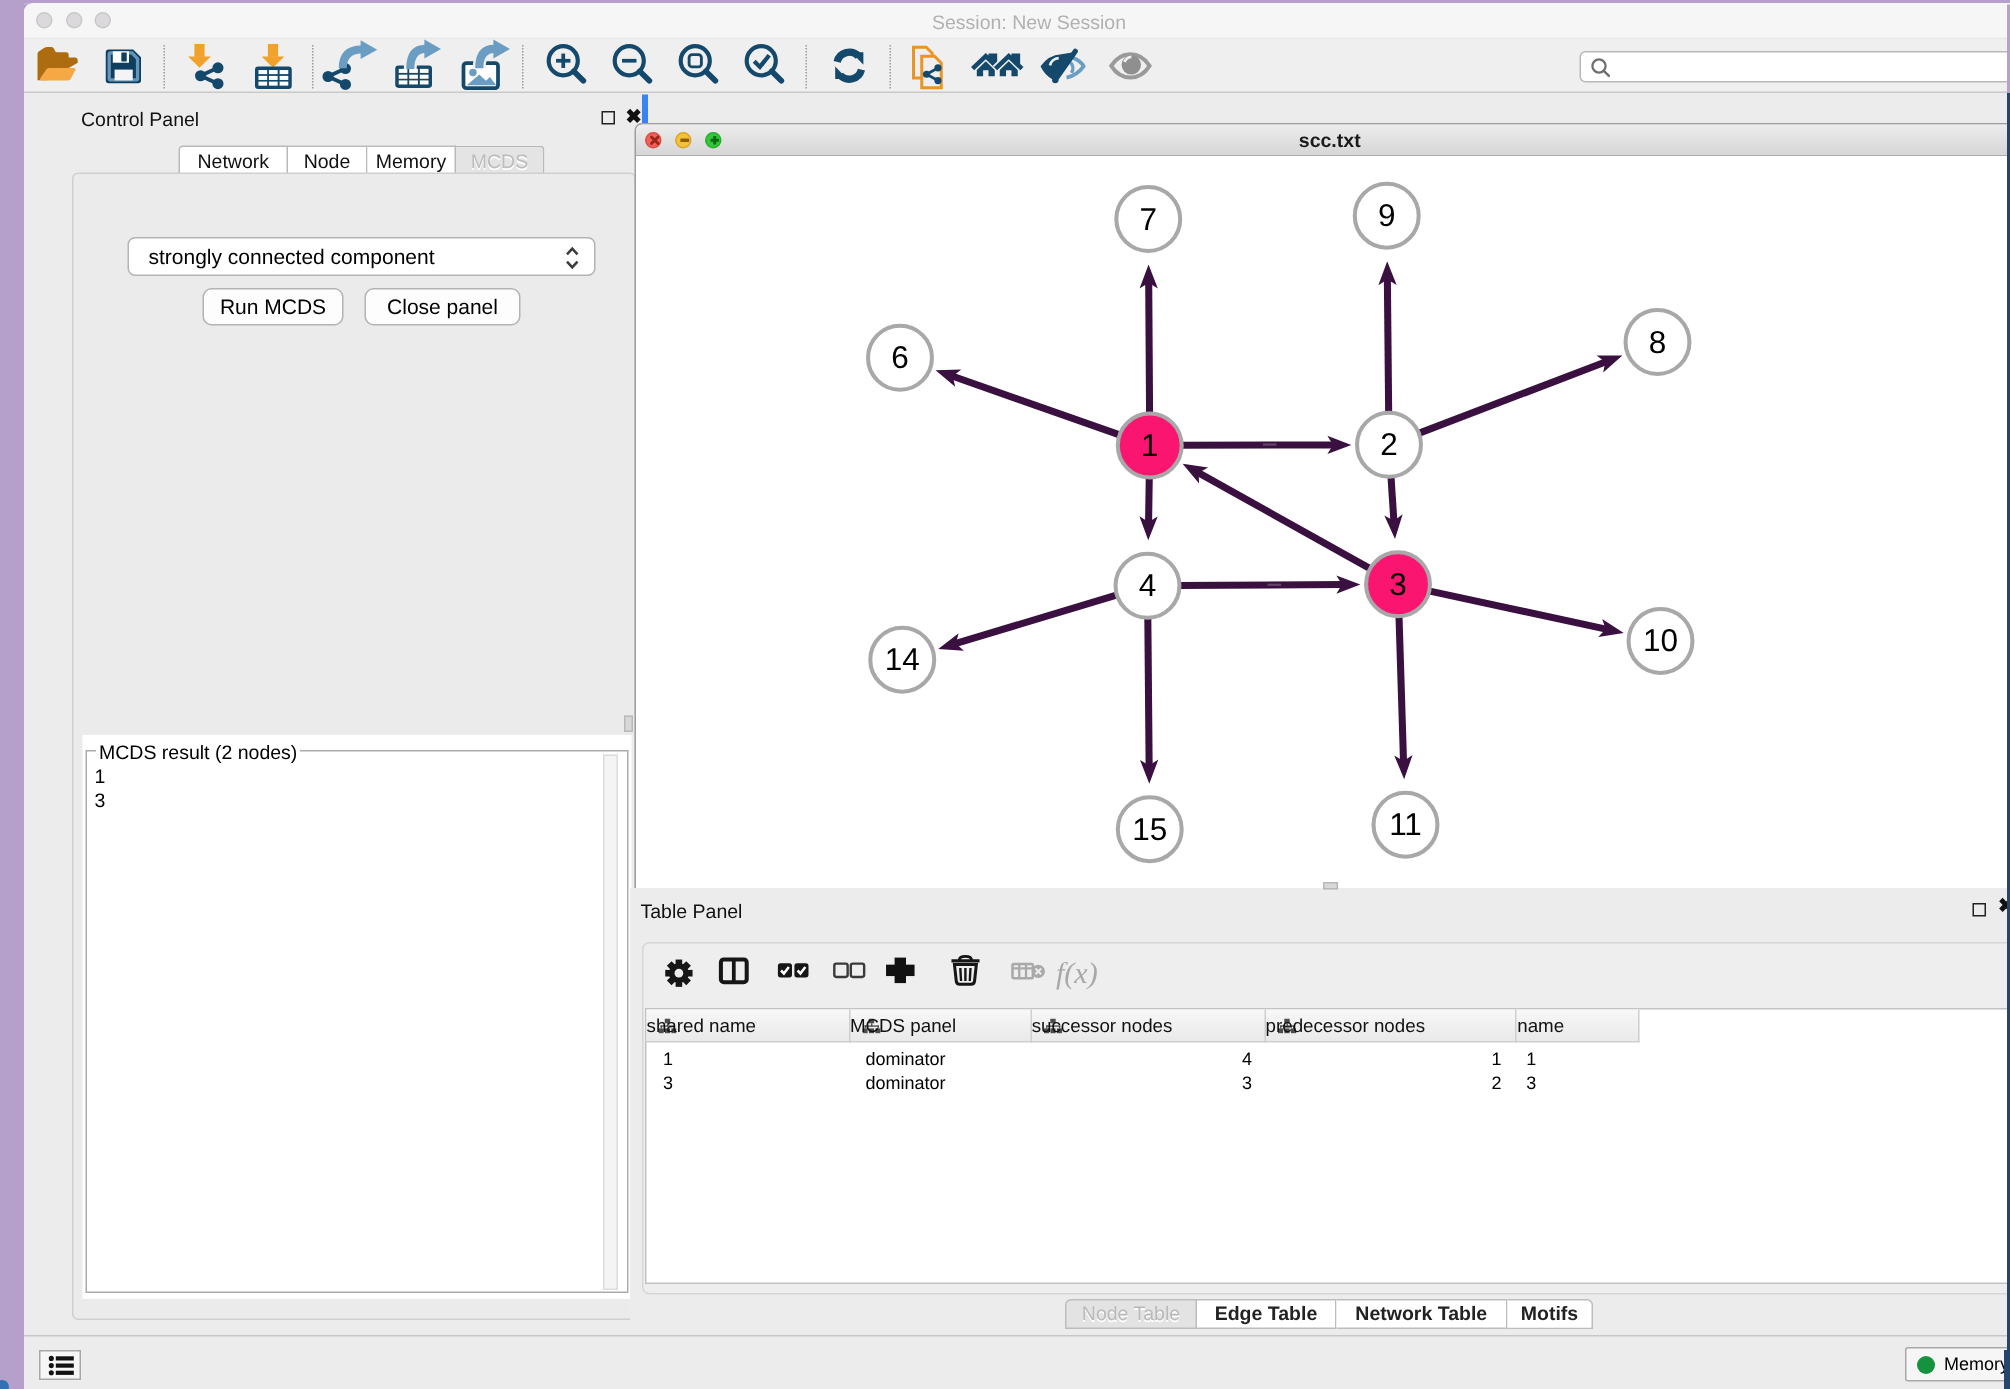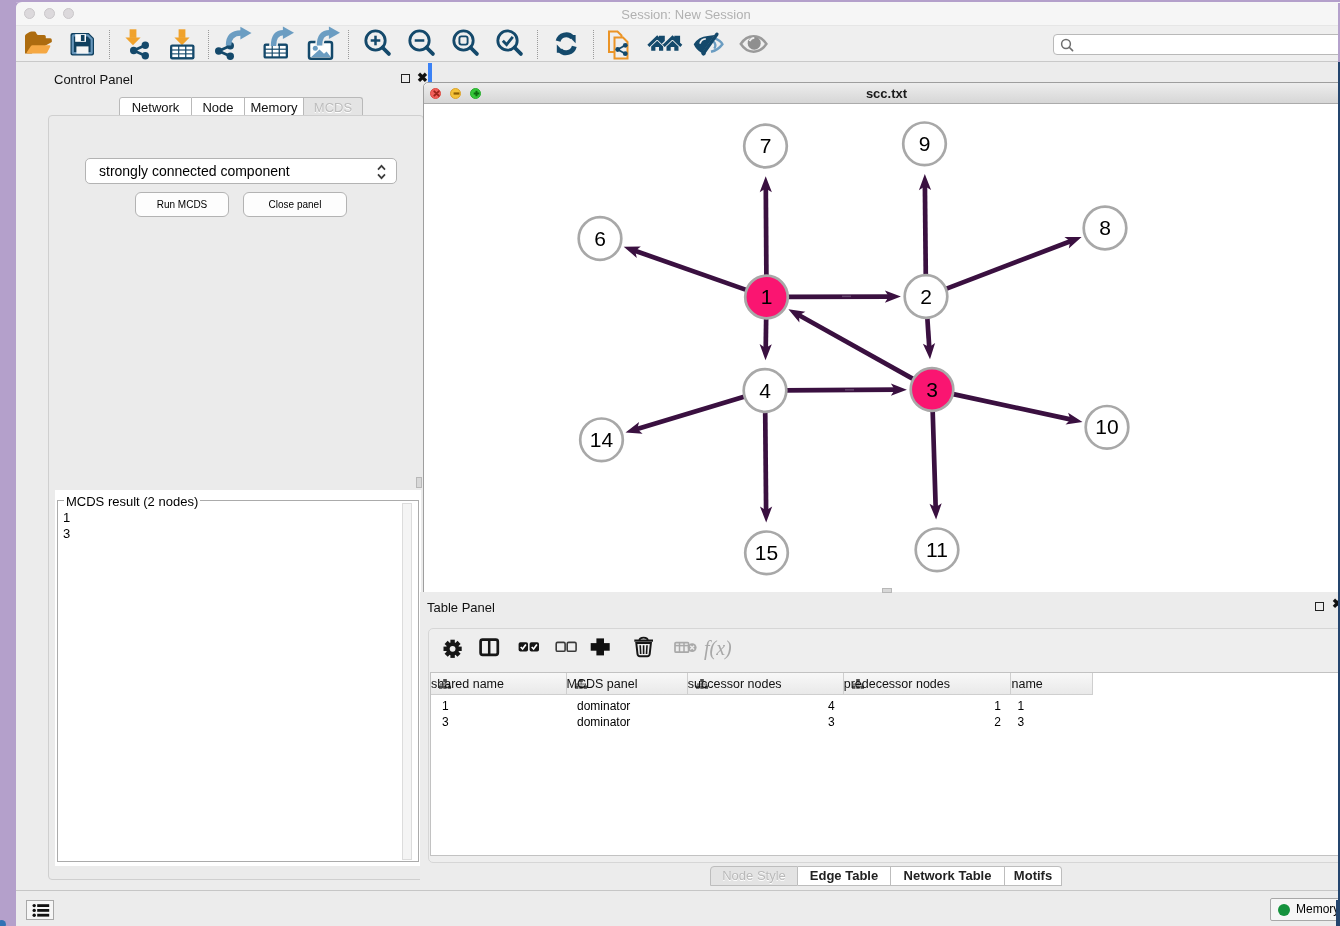--- a/index.html
+++ b/index.html
@@ -17,21 +17,21 @@
 #cpanel { position:absolute; left:0; top:61px; width:392px; height:817px; background:#ececec; border-right:4px solid #3b82f6;margin-left:24px; }
 #cphead { position:absolute; left:14px; top:9px; font-size:13px; color:#111; }
 .tabs { position:absolute; display:flex; }
 .tab { height:20px; background:#fff; border:1px solid #b9b9b9; border-left:none; font-size:13px; color:#111; text-align:center; line-height:19px; }
 .tab.first { border-left:1px solid #b9b9b9; border-radius:3px 0 0 0; }
 .tab.last { border-radius:0 3px 0 0; }
 .tab.dis { background:#e4e4e4; color:#bcbcbc; text-shadow:0 1px 0 #fff; border-bottom-color:#e4e4e4; }
 #cpbox { position:absolute; left:8px; top:52px; width:376px; height:765px; background:#ebebeb; border:1px solid #cfcfcf; border-radius:4px; }
 #optlabel { position:absolute; left:0; top:20px; width:100%; text-align:center; font-size:14px; color:#000; }
 #dropdown { position:absolute; left:36px; top:42px; width:312px; height:26px; background:#fff; border:1px solid #b3b3b3; border-radius:5px; font-size:14px; line-height:24px; padding-left:13px; color:#000; }
-.btn { position:absolute; top:76px; height:25px; background:#fdfdfd; border:1px solid #b3b3b3; border-radius:6px; font-size:10px; text-align:center; line-height:23px; color:#000; }
+.btn { position:absolute; top:76px; height:25px; background:#fdfdfd; border:1px solid #b3b3b3; border-radius:6px; font-size:14px; text-align:center; line-height:23px; color:#000; }
 #mcdsresult { position:absolute; left:6px; top:374px; width:366px; height:376px; background:#fff; }
 #fieldset { position:absolute; left:2px; top:10px; width:362px; height:362px; border:1px solid #ababab; }
 #legend { position:absolute; left:6px; top:-7px; background:#fff; padding:0 2px; font-size:13px; color:#000; }
 #mscroll { position:absolute; left:344px; top:2px; width:10px; height:357px; background:#f4f4f4; border:1px solid #dcdcdc; }
 
 #netwin { position:absolute; left:407px; top:64px; width:927px; height:526px; border:1px solid #9e9e9e; border-radius:5px 5px 0 0; background:#fff;margin-top:16px; }
 #nettitle { position:absolute; left:0; top:0; width:100%; height:21px; background:linear-gradient(#ededed,#d6d6d6); border-bottom:1px solid #ababab; border-radius:5px 5px 0 0; }
 #nettitle .t { position:absolute; top:3px; width:100%; text-align:center; font-size:13px; font-weight:bold; color:#1a1a1a; }
 .mac { position:absolute; top:5px; width:11px; height:11px; border-radius:50%; }
 
@@ -418,21 +418,21 @@
     <div class="cell" style="left:256.8px;top:26px;width:146.9px;text-align:right">4</div>
     <div class="cell" style="left:412.7px;top:26px;width:157.3px;text-align:right">1</div>
     <div class="cell" style="left:586.5px;top:26px">1</div>
     <div class="cell" style="left:11px;top:42px">3</div>
     <div class="cell" style="left:146px;top:42px">dominator</div>
     <div class="cell" style="left:256.8px;top:42px;width:146.9px;text-align:right">3</div>
     <div class="cell" style="left:412.7px;top:42px;width:157.3px;text-align:right">2</div>
     <div class="cell" style="left:586.5px;top:42px">3</div>
   </div>
   <div style="position:absolute;left:694px;top:864px">
-    <div class="btab" style="left:0;width:88px;border-left:1px solid #bdbdbd;border-radius:4px 0 0 0;background:#e3e3e3;color:#b9b9b9;text-shadow:0 1px 0 #fff;font-weight:normal">Node Style</div>
+    <div class="btab" style="left:0;width:88px;border-left:1px solid #bdbdbd;border-radius:4px 0 0 0;background:#e3e3e3;color:#b9b9b9;text-shadow:0 1px 0 #fff;font-weight:normal">Node Table</div>
     <div class="btab" style="left:88px;width:93px">Edge Table</div>
     <div class="btab" style="left:181px;width:114px">Network Table</div>
     <div class="btab" style="left:295px;width:57px;border-radius:0 4px 0 0">Motifs</div>
   </div>
   <div style="position:absolute;left:399.5px;top:475px;width:6px;height:11px;background:#d8d8d8;border:1px solid #b8b8b8"></div>
     <div style="position:absolute;left:866px;top:586px;width:10px;height:5px;background:#d8d8d8;border:1px solid #b8b8b8"></div>
     <div id="statusbar">
     <div id="listbtn">
         <svg style="position:absolute;left:5px;top:2px" width="18" height="15" viewBox="0 0 18 15">
           <g fill="#111">

